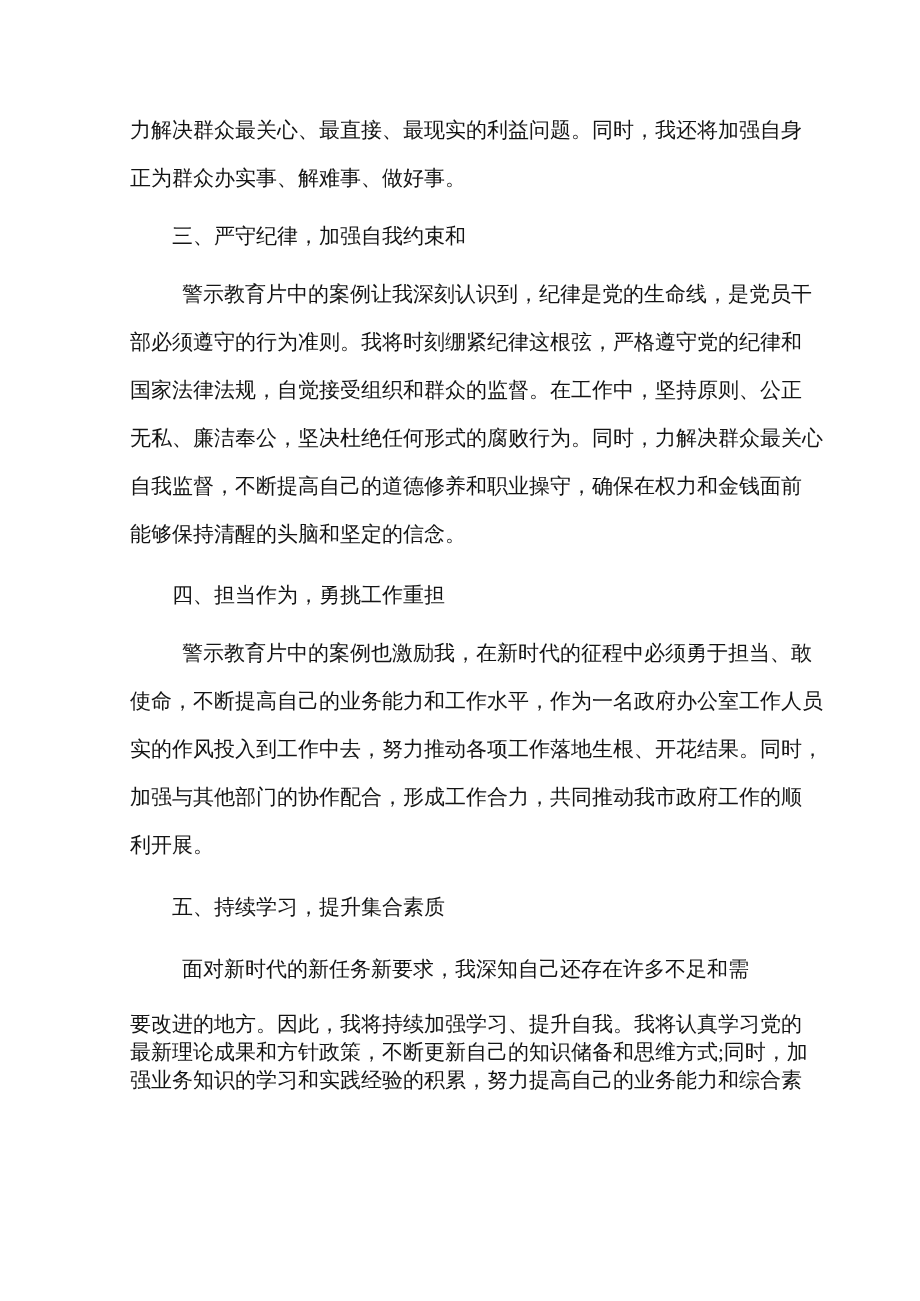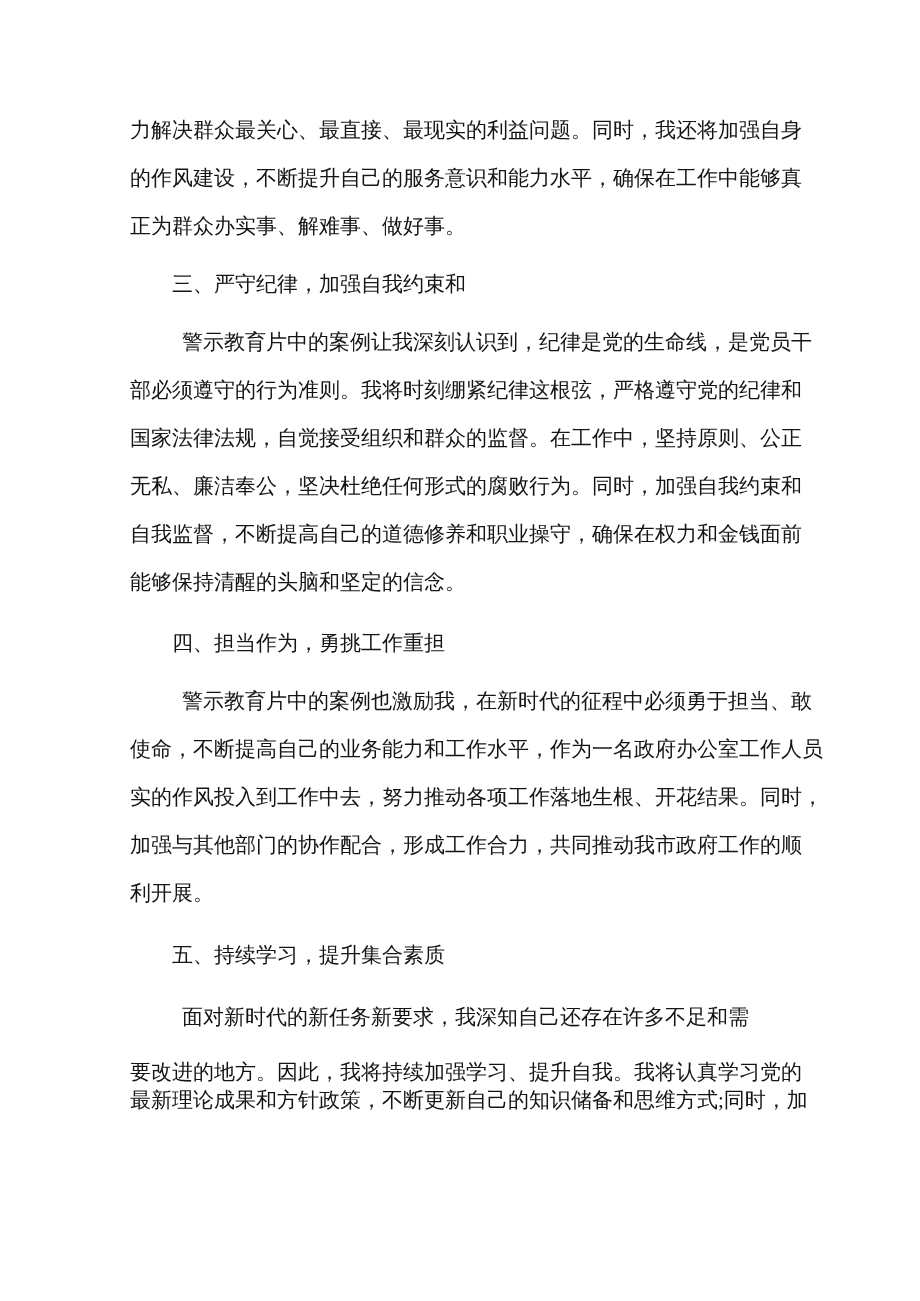--- a/index.html
+++ b/index.html
@@ -44,43 +44,43 @@
   .mt14 { margin-top: 14px; font-family: Liberation Serif, serif; }
   .mt17 { margin-top: 17px; }
 </style>
 </head>
 <body>
 
 <div class="page">
 
   <div class="section">
     <div class="line">力解决群众最关心、最直接、最现实的利益问题。同时，我还将加强自身</div>
-    <div class="line">的作风建设，不断提升自己的服务意识和能力水平，确保在工作中能够真</div>
     <div class="line">正为群众办实事、解难事、做好事。</div>
   </div>
 
   <div class="section">
     <h2 class="line heading mt10">三、严守纪律，加强自我约束和</h2>
     <div class="line indent mt10">警示教育片中的案例让我深刻认识到，纪律是党的生命线，是党员干</div>
     <div class="line">部必须遵守的行为准则。我将时刻绷紧纪律这根弦，严格遵守党的纪律和</div>
     <div class="line">国家法律法规，自觉接受组织和群众的监督。在工作中，坚持原则、公正</div>
-    <div class="line">无私、廉洁奉公，坚决杜绝任何形式的腐败行为。同时，加强自我约束和</div>
+    <div class="line">无私、廉洁奉公，坚决杜绝任何形式的腐败行为。同时，力解决群众最关心</div>
     <div class="line">自我监督，不断提高自己的道德修养和职业操守，确保在权力和金钱面前</div>
     <div class="line">能够保持清醒的头脑和坚定的信念。</div>
   </div>
 
   <div class="section">
     <h2 class="line heading mt13">四、担当作为，勇挑工作重担</h2>
     <div class="line indent mt10">警示教育片中的案例也激励我，在新时代的征程中必须勇于担当、敢</div>
     <div class="line">使命，不断提高自己的业务能力和工作水平，作为一名政府办公室工作人员</div>
     <div class="line">实的作风投入到工作中去，努力推动各项工作落地生根、开花结果。同时，</div>
     <div class="line">加强与其他部门的协作配合，形成工作合力，共同推动我市政府工作的顺</div>
     <div class="line">利开展。</div>
   </div>
 
   <div class="section">
     <h2 class="line heading mt14">五、持续学习，提升集合素质</h2>
     <div class="line indent mt14">面对新时代的新任务新要求，我深知自己还存在许多不足和需</div>
     <div class="line tight mt17">要改进的地方。因此，我将持续加强学习、提升自我。我将认真学习党的</div>
     <div class="line tight">最新理论成果和方针政策，不断更新自己的知识储备和思维方式;同时，加</div>
+    <div class="line tight">强业务知识的学习和实践经验的积累，努力提高自己的业务能力和综合素</div>
   </div>
 
 </div>
 
 </body></html>

